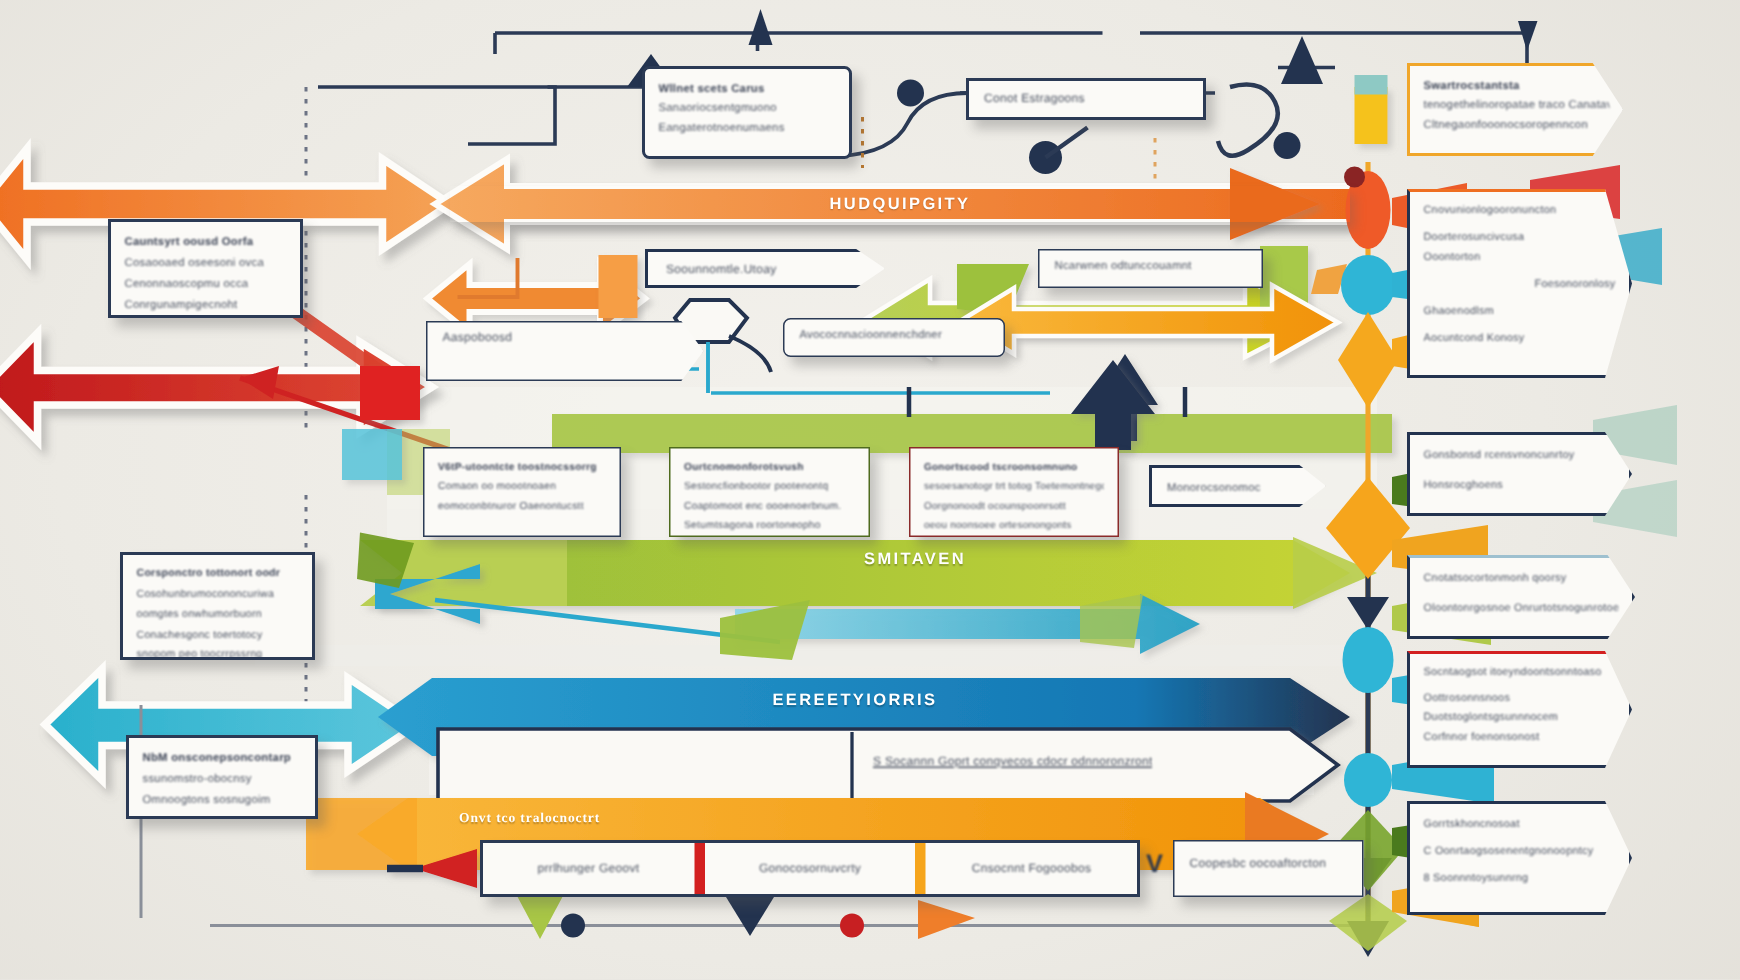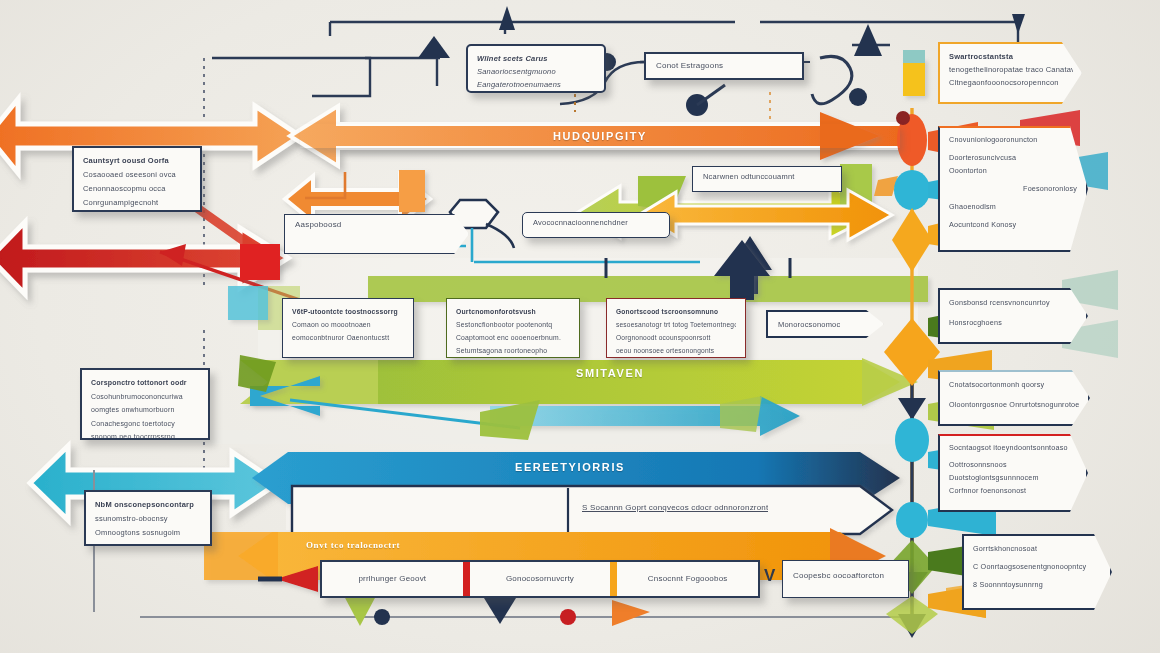--- a/index.html
+++ b/index.html
@@ -301,21 +301,21 @@
     </g>
 
     <g stroke="#23334f" stroke-width="3" fill="none">
       <path d="M606 258 V278"></path>
       <path d="M790 258 V278"></path>
       <path d="M586 340 V360" opacity=".0"></path>
       <path d="M238 372 V398" opacity=".0"></path>
     </g>
   </svg>
 
-  <div class="box round" style="left:466px; top:44px; width:140px; height:49px; font-size:7.5px; line-height:13px;font-style:italic;">
+  <div class="box round" style="left:428px; top:44px; width:140px; height:62px; font-size:7.5px; line-height:13px;">
     <div class="ln hd">Wllnet scets Carus</div>
     <div class="ln">Sanaoriocsentgmuono</div>
     <div class="ln">Eangaterotnoenumaens</div>
   </div>
 
   <div class="box" style="left:644px; top:52px; width:160px; height:28px; font-size:8px; line-height:16px; padding:4px 10px;">
     <div class="ln">Conot Estragoons</div>
   </div>
 
   <div style="position:absolute; left:938px; top:42px; width:144px; height:62px;
@@ -355,20 +355,27 @@
     <div class="ln">Conachesgonc toertotocy</div>
     <div class="ln">snopom peo toocrrpssrng</div>
   </div>
 
   <div class="box" style="left:84px; top:490px; width:128px; height:56px; font-size:7.5px; line-height:14px;">
     <div class="ln hd">NbM onsconepsoncontarp</div>
     <div class="ln">ssunomstro-obocnsy</div>
     <div class="ln">Omnoogtons sosnugoim</div>
   </div>
 
+  <div style="position:absolute; left:430px; top:166px; width:160px; height:26px;
+              background:#fbfaf7; border:2px solid #23334f; border-right:none;
+              clip-path: polygon(0 0, 88% 0, 100% 50%, 88% 100%, 0 100%);
+              box-shadow:4px 5px 6px rgba(90,90,90,.24);
+              display:flex; align-items:center; padding-left:12px; font-size:8px;">
+    <span class="ln">Soounnomtle.Utoay</span>
+  </div>
 
   <div class="box thin" style="left:284px; top:214px; width:185px; height:40px; padding:5px 10px; font-size:8px;
               clip-path: polygon(0 0, 92% 0, 100% 50%, 92% 100%, 0 100%); border-right:none;">
     <span class="ln">Aaspoboosd</span>
   </div>
 
   <div class="box thin round" style="left:522px; top:212px; width:148px; height:26px; padding:5px 10px; font-size:7.5px;">
     <span class="ln">Avococnnacioonnenchdner</span>
   </div>
 
@@ -439,21 +446,21 @@
               background:#fbfaf7; border:2px solid #23334f; border-top-color:#d32020;
               box-shadow:5px 6px 7px rgba(90,90,90,.26);
               clip-path: polygon(0 0, 88% 0, 100% 50%, 88% 100%, 0 100%);
               padding:5px 9px; font-size:7.2px; line-height:13px;">
     <div class="ln">Socntaogsot itoeyndoontsonntoaso</div>
     <div class="ln" style="margin-top:4px;">Oottrosonnsnoos</div>
     <div class="ln">Duotstoglontsgsunnnocem</div>
     <div class="ln" style="margin-top:0;">Corfnnor foenonsonost</div>
   </div>
 
-  <div style="position:absolute; left:962px; top:534px; width:150px; height:76px;
+  <div style="position:absolute; left:938px; top:534px; width:150px; height:76px;
               background:#fbfaf7; border:2px solid #23334f;
               box-shadow:5px 6px 7px rgba(90,90,90,.26);
               clip-path: polygon(0 0, 88% 0, 100% 50%, 88% 100%, 0 100%);
               padding:6px 9px; font-size:7.2px; line-height:14px;">
     <div class="ln">Gorrtskhoncnosoat</div>
     <div class="ln" style="margin-top:4px;">C Oonrtaogsosenentgnonoopntcy</div>
     <div class="ln" style="margin-top:4px;">8 Soonnntoysunnrng</div>
   </div>
 
   <div style="position:absolute; left:300px; top:486px; width:560px; height:42px;

